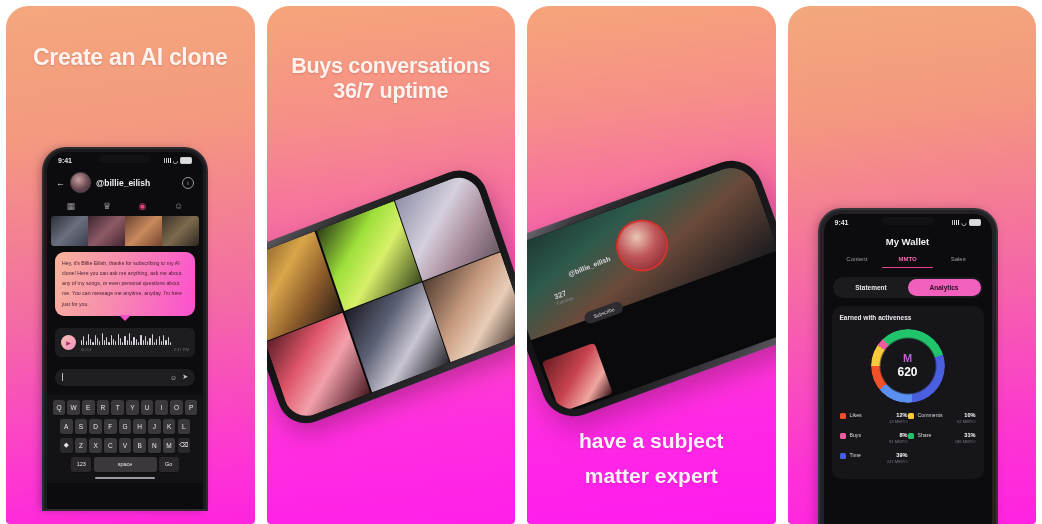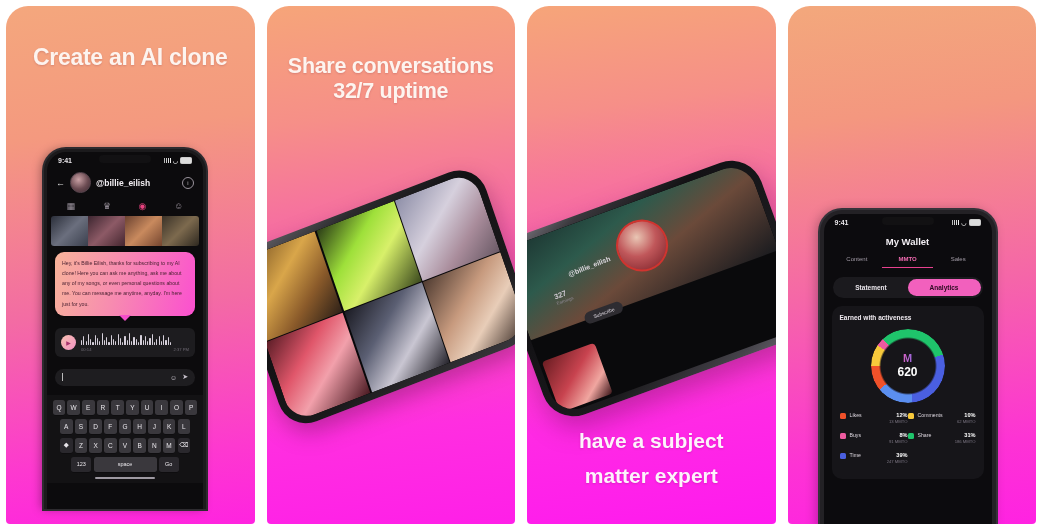--- a/index.html
+++ b/index.html
@@ -512,22 +512,22 @@
             <span class="key go dark">Go</span>
           </div>
           <div class="homebar"></div>
         </div>
       </div>
     </div>
   </div>
 
   <div class="panel p2">
     <div class="headline">
-      <div>Share conversations</div>
-      <div>32/7 uptime</div>
+      <div>Buys conversations</div>
+      <div>36/7 uptime</div>
     </div>
     <div class="phone2wrap">
       <div class="phone2">
         <div class="screen2">
           <div class="cell c1"></div>
           <div class="cell c2"></div>
           <div class="cell c3"></div>
           <div class="cell c4"></div>
           <div class="cell c5"></div>
           <div class="cell c6"></div>

